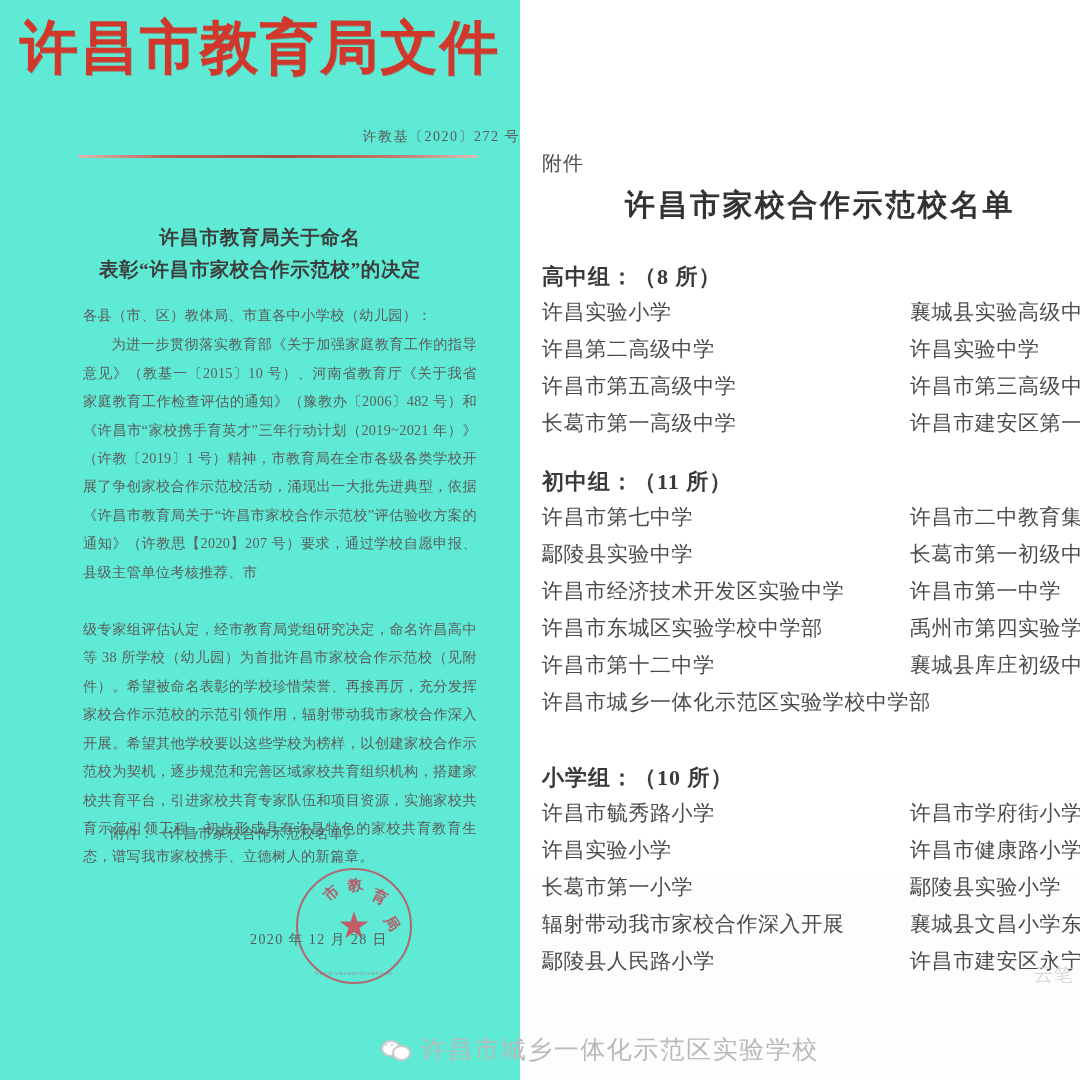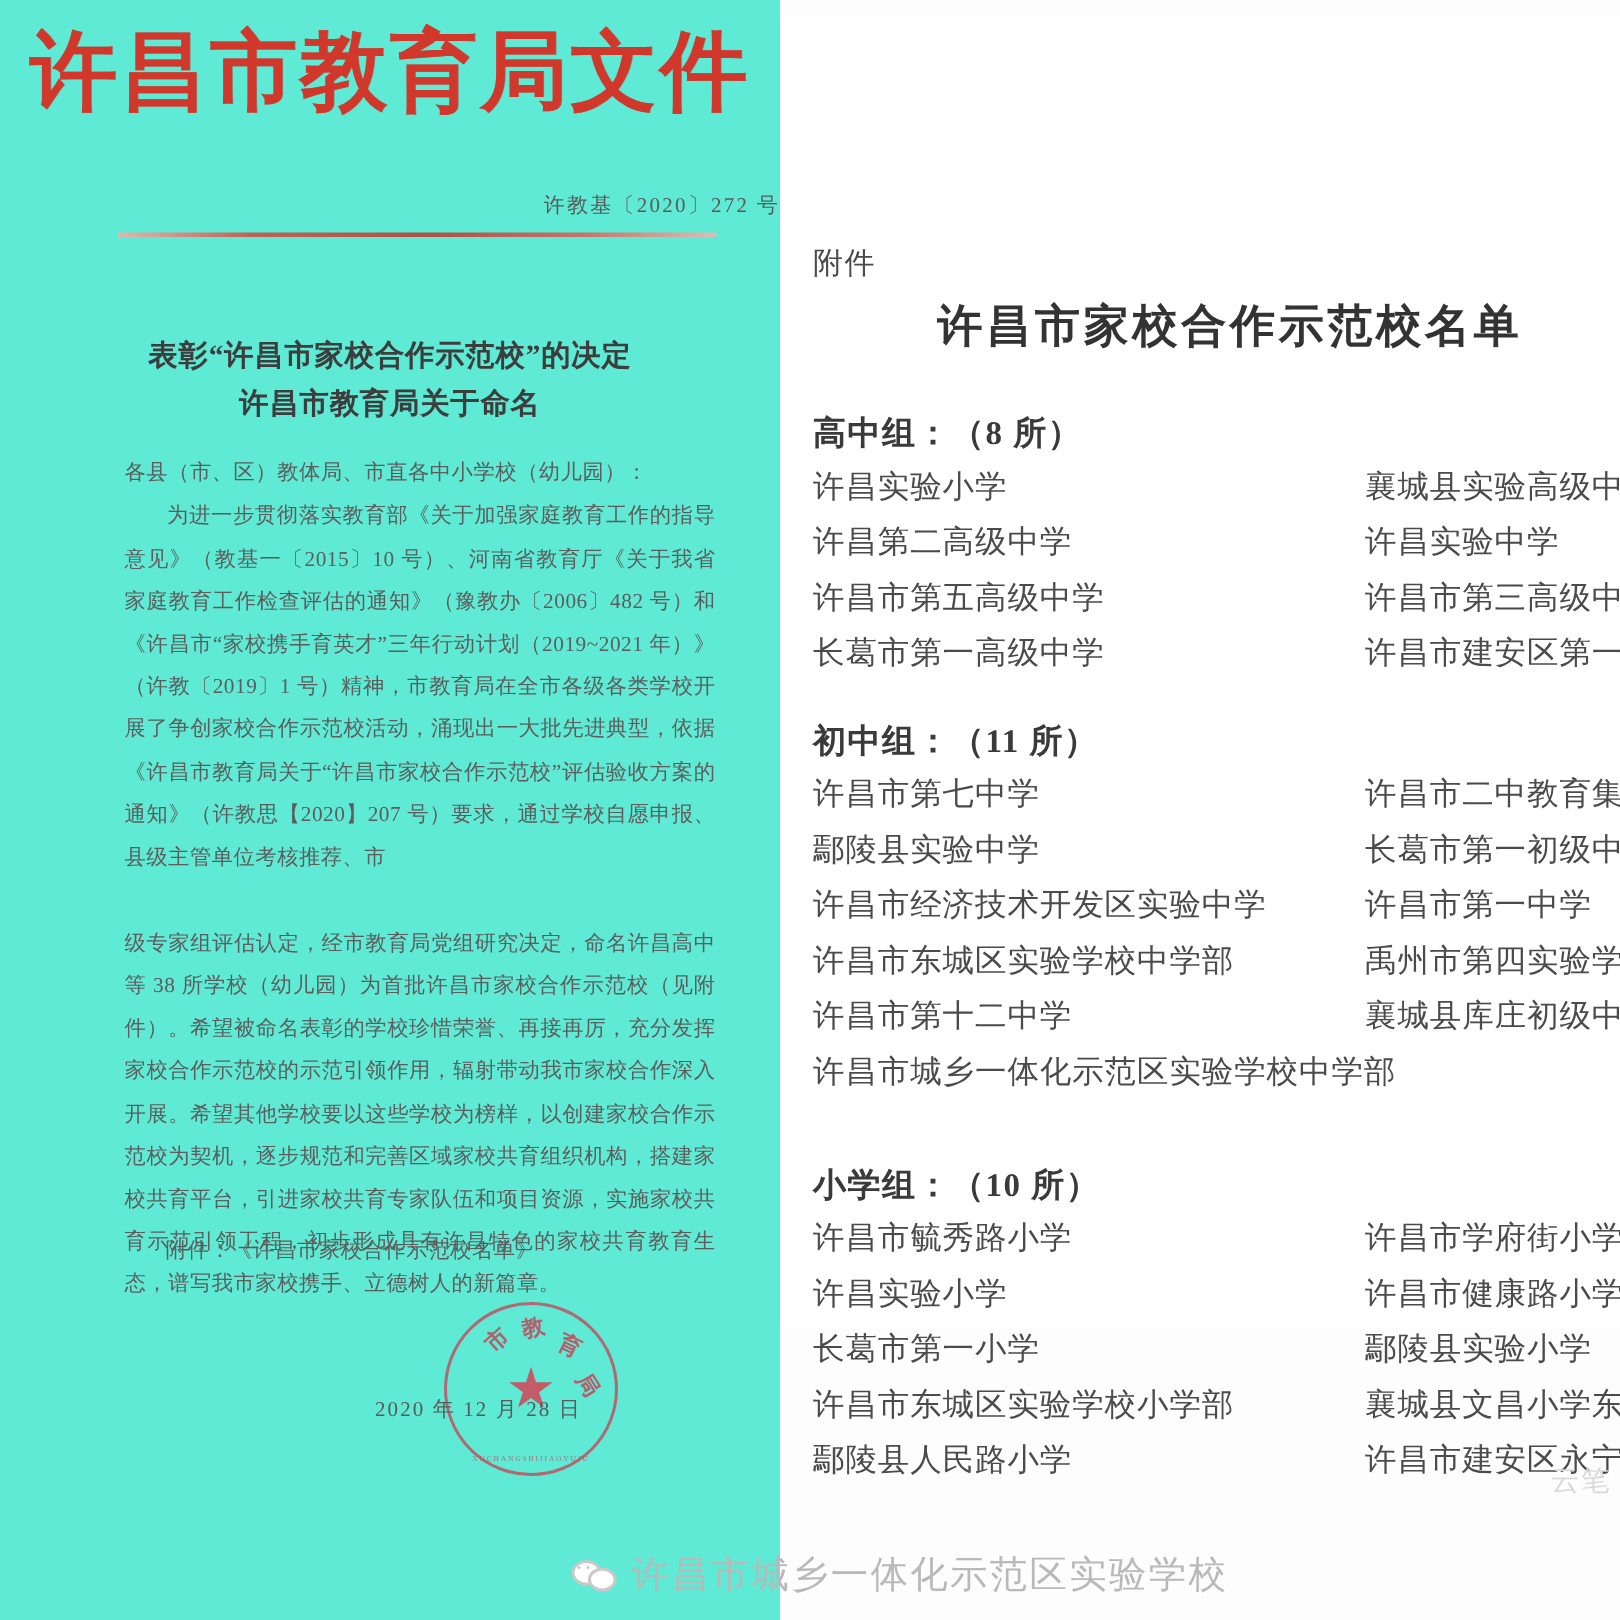--- a/index.html
+++ b/index.html
@@ -142,21 +142,21 @@
     position: absolute;
     left: 250px; top: 931px;
     font-size: 14px;
     letter-spacing: 1.4px;
     color: #5a5a5a;
   }
 
   
   #right-page {
     position: absolute;
-    left: 520px; top: 12px;
+    left: 520px; top: 0;
     width: 560px; height: 872px;
     background: #ffffff;
   }
   #list-attach-label {
     position: absolute;
     left: 22px; top: 150px;
     font-size: 20px;
     color: #4a4a4a;
     letter-spacing: 1px;
   }
@@ -268,22 +268,22 @@
 
     <div id="doc-header">
       <div id="doc-header-title">许昌市教育局文件</div>
     </div>
 
     <div id="doc-number">许教基〔2020〕272 号</div>
 
     <div id="doc-rule"></div>
 
     <div id="doc-title">
+      <div>许昌市教育局关于命名</div>
       <div>表彰“许昌市家校合作示范校”的决定</div>
-      <div>许昌市教育局关于命名</div>
     </div>
 
     <div id="doc-body">
       <p>各县（市、区）教体局、市直各中小学校（幼儿园）：</p>
       <p class="indent">为进一步贯彻落实教育部《关于加强家庭教育工作的指导意见》（教基一〔2015〕10 号）、河南省教育厅《关于我省家庭教育工作检查评估的通知》（豫教办〔2006〕482 号）和《许昌市“家校携手育英才”三年行动计划（2019~2021 年）》（许教〔2019〕1 号）精神，市教育局在全市各级各类学校开展了争创家校合作示范校活动，涌现出一大批先进典型，依据《许昌市教育局关于“许昌市家校合作示范校”评估验收方案的通知》（许教思【2020】207 号）要求，通过学校自愿申报、县级主管单位考核推荐、市</p>
       <div class="para-gap"></div>
       <p>级专家组评估认定，经市教育局党组研究决定，命名许昌高中等 38 所学校（幼儿园）为首批许昌市家校合作示范校（见附件）。希望被命名表彰的学校珍惜荣誉、再接再厉，充分发挥家校合作示范校的示范引领作用，辐射带动我市家校合作深入开展。希望其他学校要以这些学校为榜样，以创建家校合作示范校为契机，逐步规范和完善区域家校共育组织机构，搭建家校共育平台，引进家校共育专家队伍和项目资源，实施家校共育示范引领工程，初步形成具有许昌特色的家校共育教育生态，谱写我市家校携手、立德树人的新篇章。</p>
     </div>
 
     <div id="doc-attachment">附件：《许昌市家校合作示范校名单》</div>
@@ -362,21 +362,21 @@
       </div>
       <div class="school-row">
         <span class="school col-a">许昌实验小学</span>
         <span class="school col-b">许昌市健康路小学</span>
       </div>
       <div class="school-row">
         <span class="school col-a">长葛市第一小学</span>
         <span class="school col-b">鄢陵县实验小学</span>
       </div>
       <div class="school-row">
-        <span class="school col-a">许昌市东城区实验学校小学部</span>
+        <span class="school col-a">辐射带动我市家校合作深入开展</span>
         <span class="school col-b">襄城县文昌小学东</span>
       </div>
       <div class="school-row">
         <span class="school col-a">鄢陵县人民路小学</span>
         <span class="school col-b">许昌市建安区永宁</span>
       </div>
     </div>
 
     <div id="wm-corner">云笔</div>
   </div>

